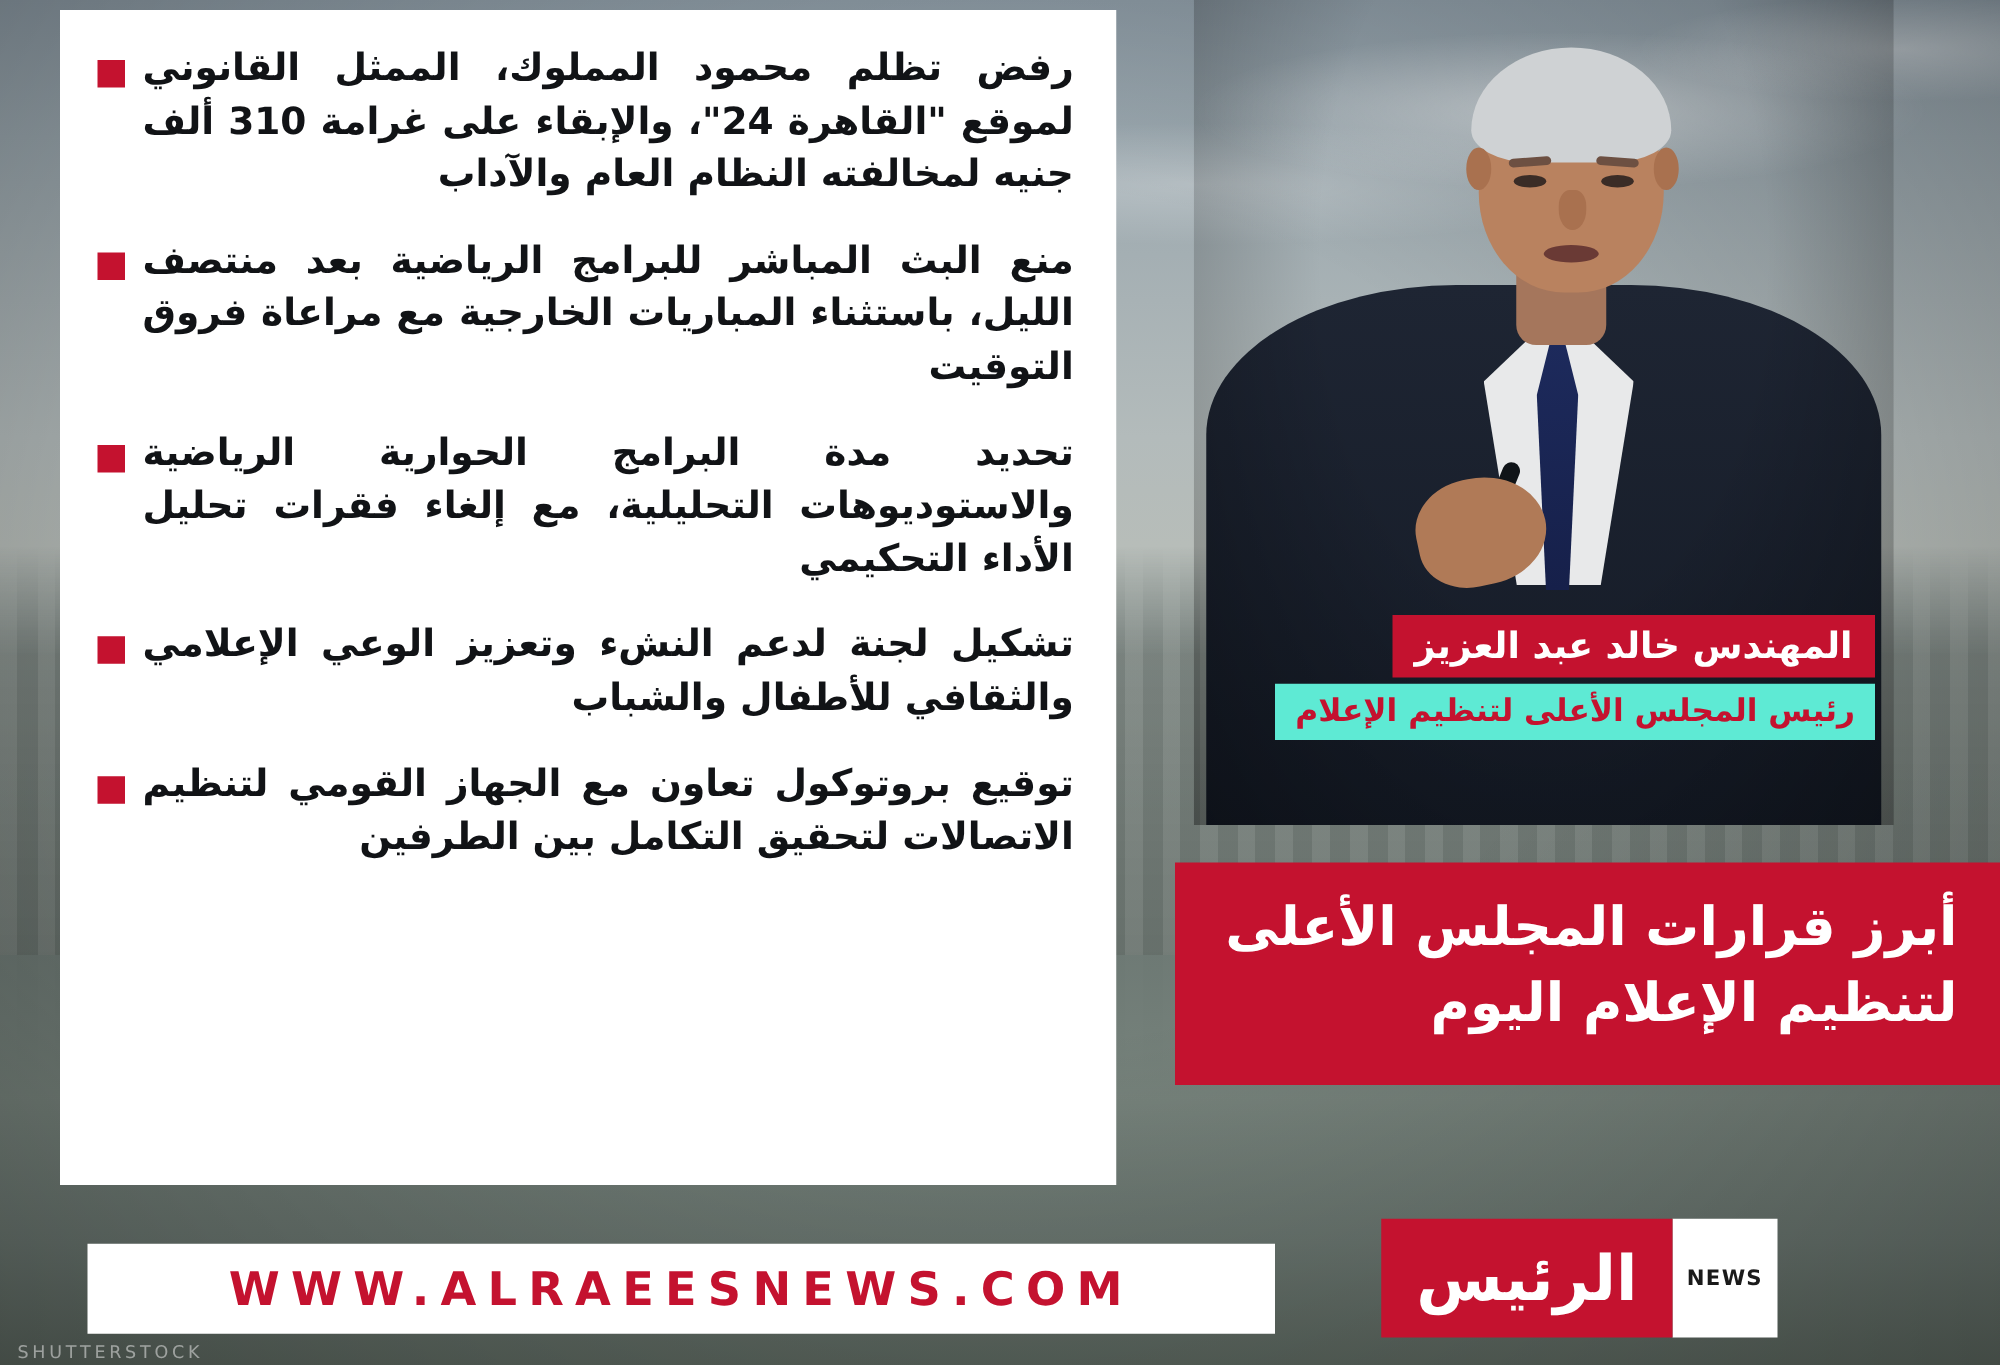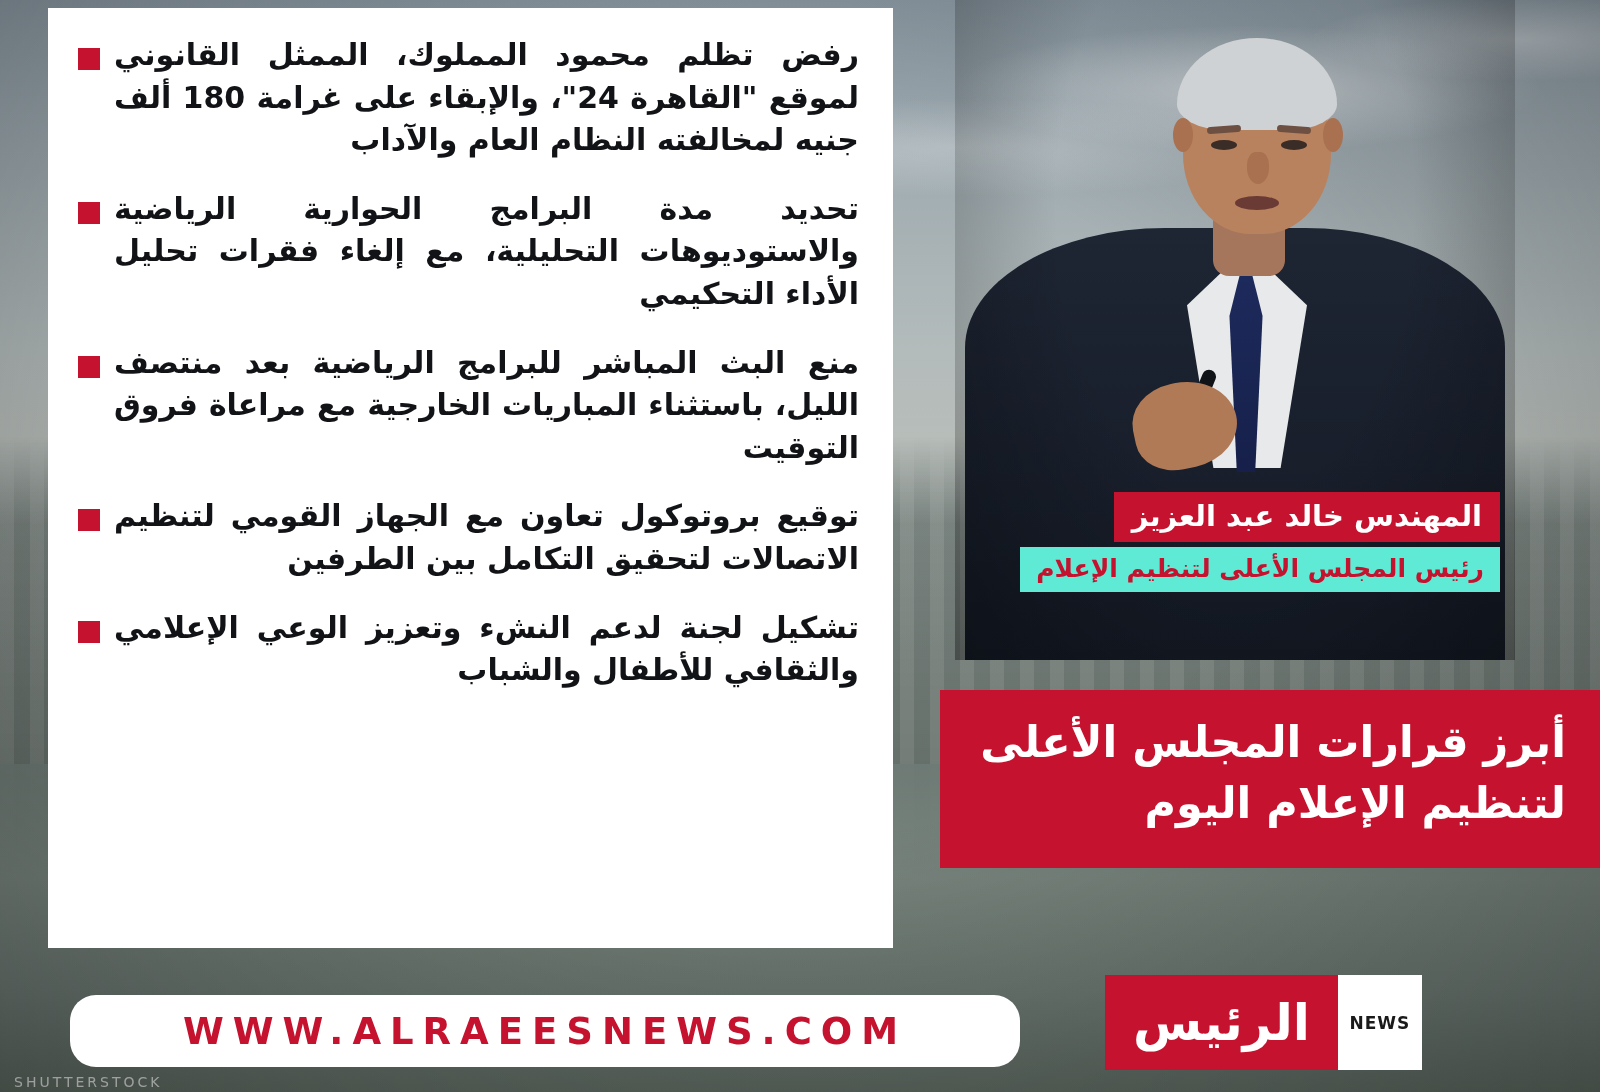--- a/index.html
+++ b/index.html
@@ -213,21 +213,21 @@
     line-height: 1.42;
     text-align: right;
   }
 
   
   .bottom-bar {
     position: absolute;
     left: 70px; bottom: 25px;
     width: 950px; height: 72px;
     background: #ffffff;
-    display: flex; align-items: center; justify-content: center; border-radius: 26px;
+    display: flex; align-items: center; justify-content: center;
   }
   .site-url {
     color: #c4122f;
     font-size: 37px;
     font-weight: bold;
     letter-spacing: 9px;
     direction: ltr;
   }
 
   
@@ -269,41 +269,41 @@
     <div class="bg-clouds"></div>
     <div class="bg-city"></div>
     <div class="bg-water"></div>
     <div class="bg-vignette"></div>
   </div>
 
   <div class="list-panel">
 
     <div class="bullet-row">
       <span class="bullet-sq"></span>
-      <div class="bullet-text">رفض تظلم محمود المملوك، الممثل القانوني لموقع "القاهرة 24"، والإبقاء على غرامة 180 ألف جنيه لمخالفته النظام العام والآداب</div>
+      <div class="bullet-text">رفض تظلم محمود المملوك، الممثل القانوني لموقع "القاهرة 24"، والإبقاء على غرامة 310 ألف جنيه لمخالفته النظام العام والآداب</div>
+    </div>
+
+    <div class="bullet-row">
+      <span class="bullet-sq"></span>
+      <div class="bullet-text">منع البث المباشر للبرامج الرياضية بعد منتصف الليل، باستثناء المباريات الخارجية مع مراعاة فروق التوقيت</div>
     </div>
 
     <div class="bullet-row">
       <span class="bullet-sq"></span>
       <div class="bullet-text">تحديد مدة البرامج الحوارية الرياضية والاستوديوهات التحليلية، مع إلغاء فقرات تحليل الأداء التحكيمي</div>
     </div>
 
     <div class="bullet-row">
       <span class="bullet-sq"></span>
-      <div class="bullet-text">منع البث المباشر للبرامج الرياضية بعد منتصف الليل، باستثناء المباريات الخارجية مع مراعاة فروق التوقيت</div>
+      <div class="bullet-text">تشكيل لجنة لدعم النشء وتعزيز الوعي الإعلامي والثقافي للأطفال والشباب</div>
     </div>
 
     <div class="bullet-row">
       <span class="bullet-sq"></span>
       <div class="bullet-text">توقيع بروتوكول تعاون مع الجهاز القومي لتنظيم الاتصالات لتحقيق التكامل بين الطرفين</div>
-    </div>
-
-    <div class="bullet-row">
-      <span class="bullet-sq"></span>
-      <div class="bullet-text">تشكيل لجنة لدعم النشء وتعزيز الوعي الإعلامي والثقافي للأطفال والشباب</div>
     </div>
 
   </div>
 
   <div class="portrait">
     <div class="p-body"></div>
     <div class="p-shirt"></div>
     <div class="p-tie"></div>
     <div class="p-neck"></div>
     <div class="p-head"></div>

